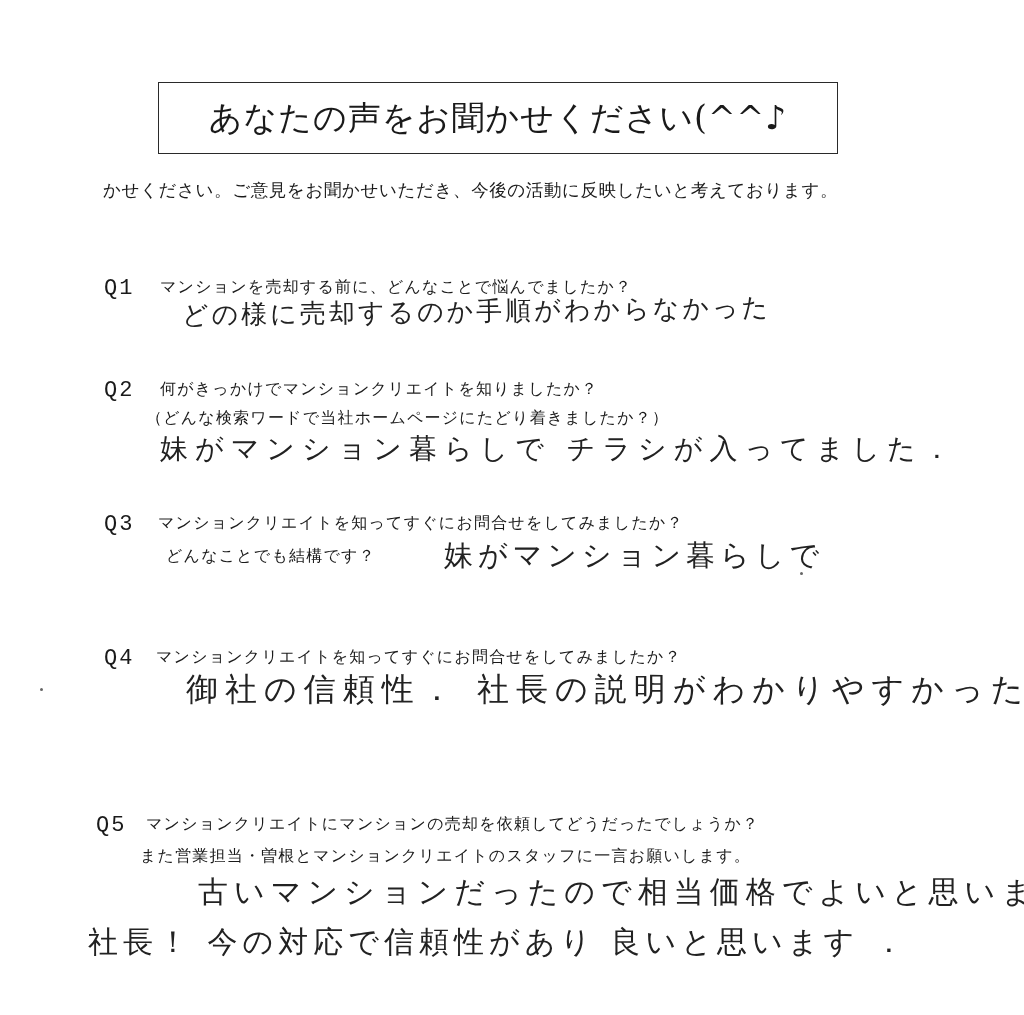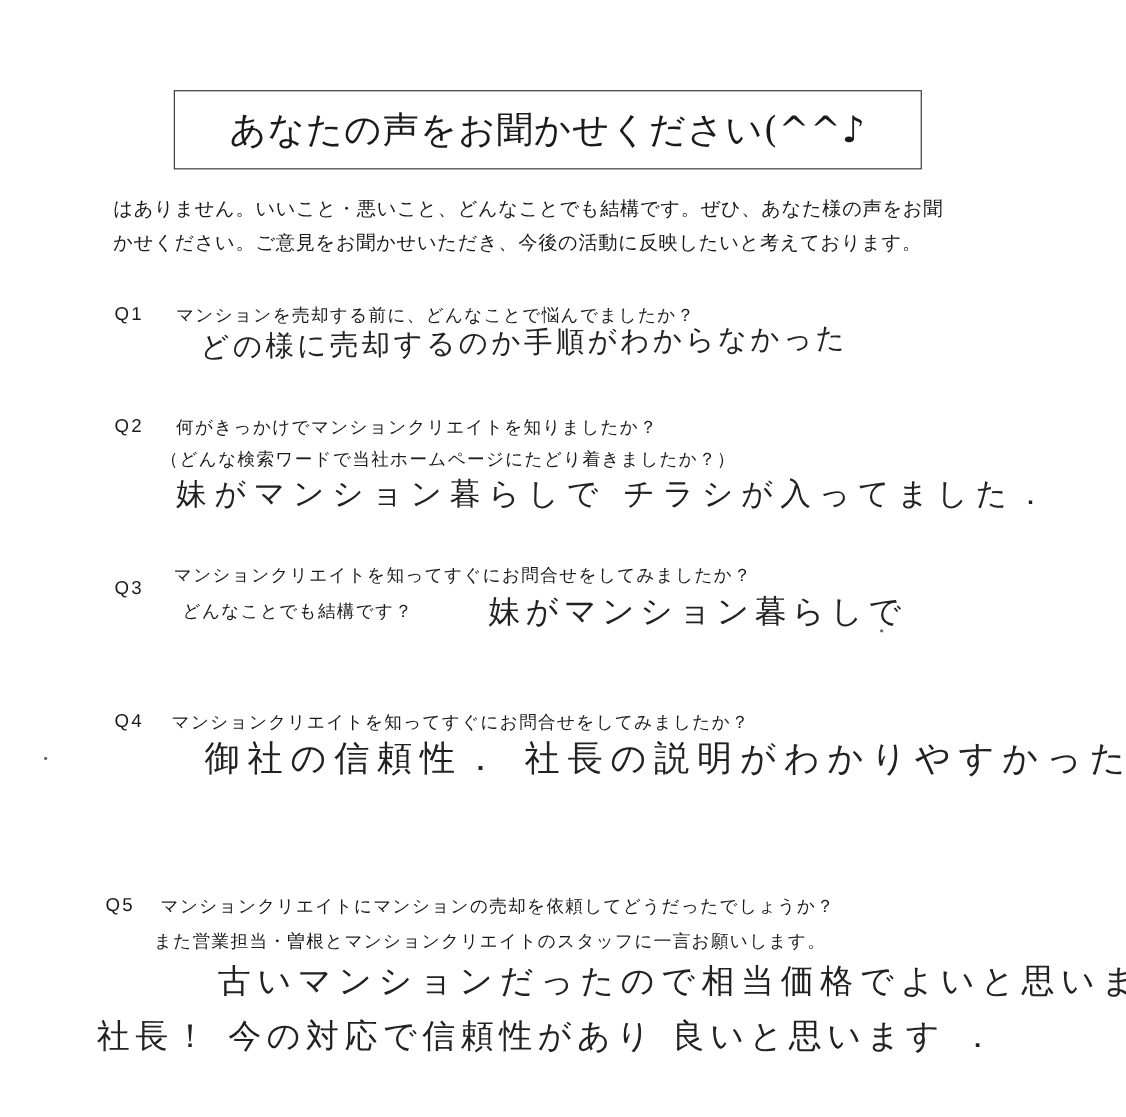--- a/index.html
+++ b/index.html
@@ -25,22 +25,22 @@
     .intro {
       left: 103px; top: 175px;
       width: 820px;
       font-size: 17.5px;
       line-height: 31px;
       letter-spacing: 0.6px;
       font-family: "DejaVu Sans", "Liberation Sans", sans-serif;
     }
     .intro div { white-space: nowrap; }
     .q-label {
-      font-size: 17px;
-      font-family: Liberation Sans, sans-serif;
+      font-size: 22px;
+      font-family: Liberation Mono, monospace;
       letter-spacing: 2px;
     }
     .q-text {
       font-size: 16px;
       letter-spacing: 1.2px;
       font-family: "DejaVu Sans", "Liberation Sans", sans-serif;
       white-space: nowrap;
     }
     .answer {
       font-family: "DejaVu Sans", "Liberation Sans", sans-serif;
@@ -56,34 +56,33 @@
     .a-q5a { left: 198px; top: 872px; font-size: 30px; letter-spacing: 6px; }
     .a-q5b { left: 88px; top: 922px; font-size: 30px; letter-spacing: 5px; }
     .speck { width: 3px; height: 3px; border-radius: 50%; background: #666; }
   </style>
 </head>
 <body>
 
 <div class="abs title-box">あなたの声をお聞かせください(^^♪</div>
 
 <div class="abs intro">
-  <div>はありません。いいこと・悪いこと、どんなことでも結構です。ぜひ、あなた様の声をお聞</div>
   <div>かせください。ご意見をお聞かせいただき、今後の活動に反映したいと考えております。</div>
 </div>
 
 <div class="abs q-label" style="left:104px; top:276px;">Q1</div>
 <div class="abs q-text" style="left:160px; top:277px;">マンションを売却する前に、どんなことで悩んでましたか？</div>
 <div class="abs answer a-q1">どの様に売却するのか手順がわからなかった</div>
 
 <div class="abs q-label" style="left:104px; top:378px;">Q2</div>
 <div class="abs q-text" style="left:160px; top:379px;">何がきっかけでマンションクリエイトを知りましたか？</div>
 <div class="abs q-text" style="left:146px; top:408px;">（どんな検索ワードで当社ホームページにたどり着きましたか？）</div>
 <div class="abs answer a-q2">妹がマンション暮らしで チラシが入ってました．</div>
 
-<div class="abs q-label" style="left:104px; top:512px;margin-top:13px;">Q3</div>
+<div class="abs q-label" style="left:104px; top:512px;">Q3</div>
 <div class="abs q-text" style="left:158px; top:513px;text-align:center;">マンションクリエイトを知ってすぐにお問合せをしてみましたか？</div>
 <div class="abs q-text" style="left:166px; top:546px;">どんなことでも結構です？</div>
 <div class="abs answer a-q3">妹がマンション暮らしで</div>
 
 <div class="abs q-label" style="left:104px; top:646px;">Q4</div>
 <div class="abs q-text" style="left:156px; top:647px;">マンションクリエイトを知ってすぐにお問合せをしてみましたか？</div>
 <div class="abs answer a-q4">御社の信頼性． 社長の説明がわかりやすかった。</div>
 
 <div class="abs q-label" style="left:96px; top:813px;">Q5</div>
 <div class="abs q-text" style="left:146px; top:814px;">マンションクリエイトにマンションの売却を依頼してどうだったでしょうか？</div>

